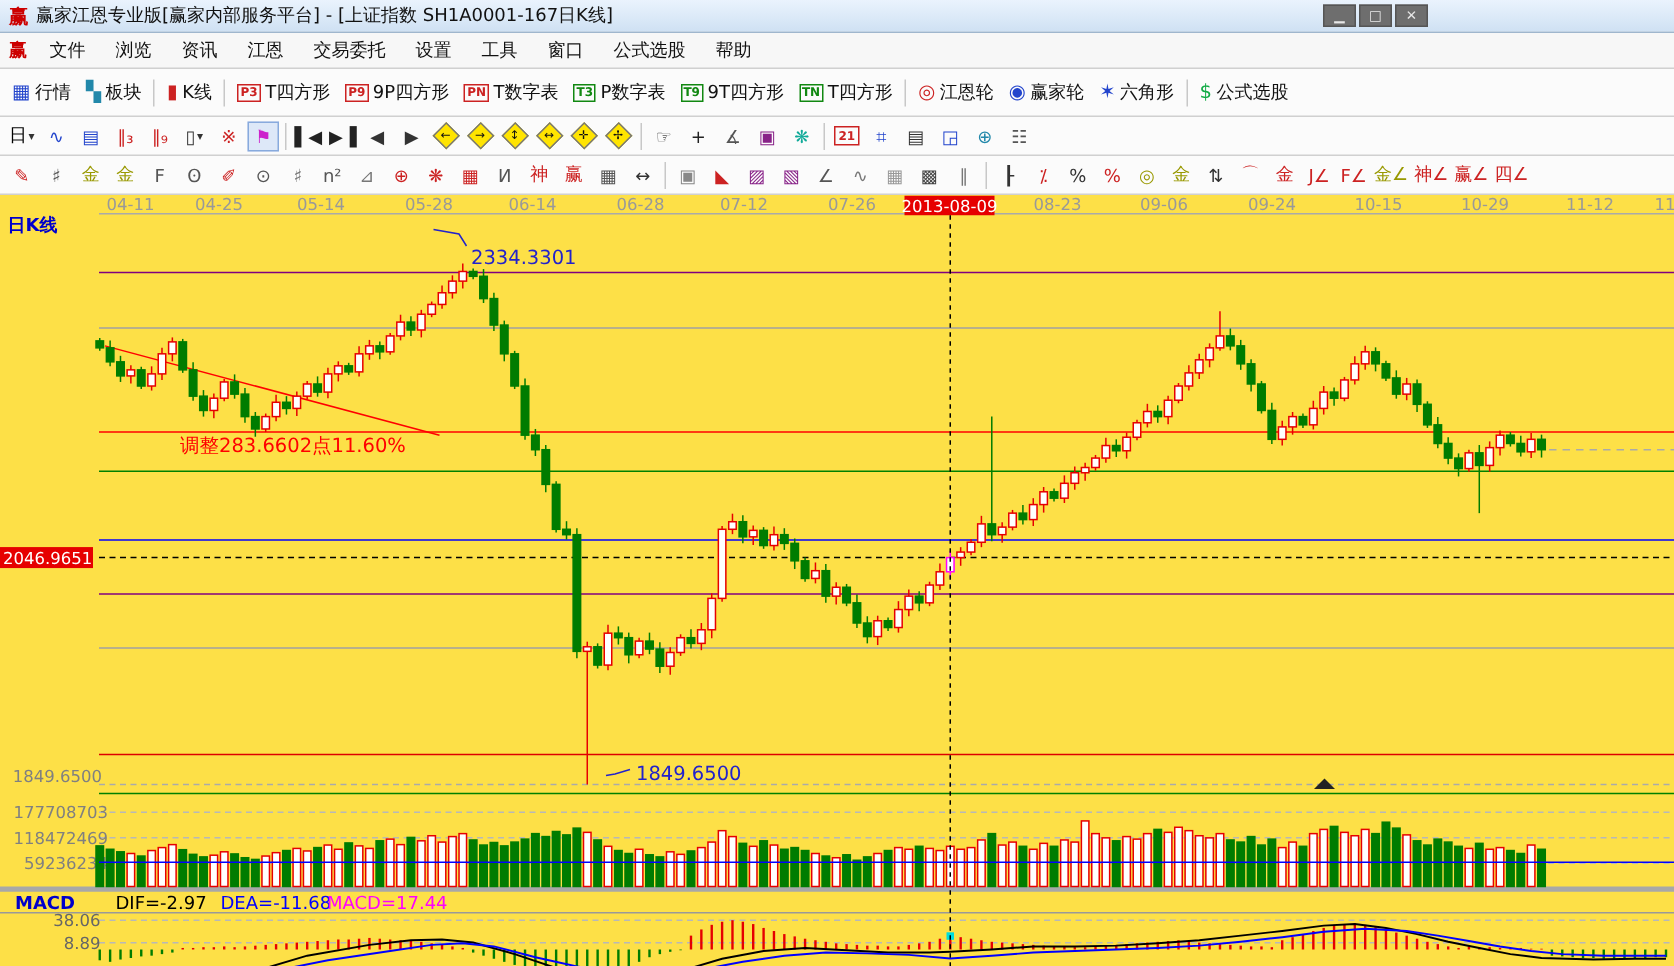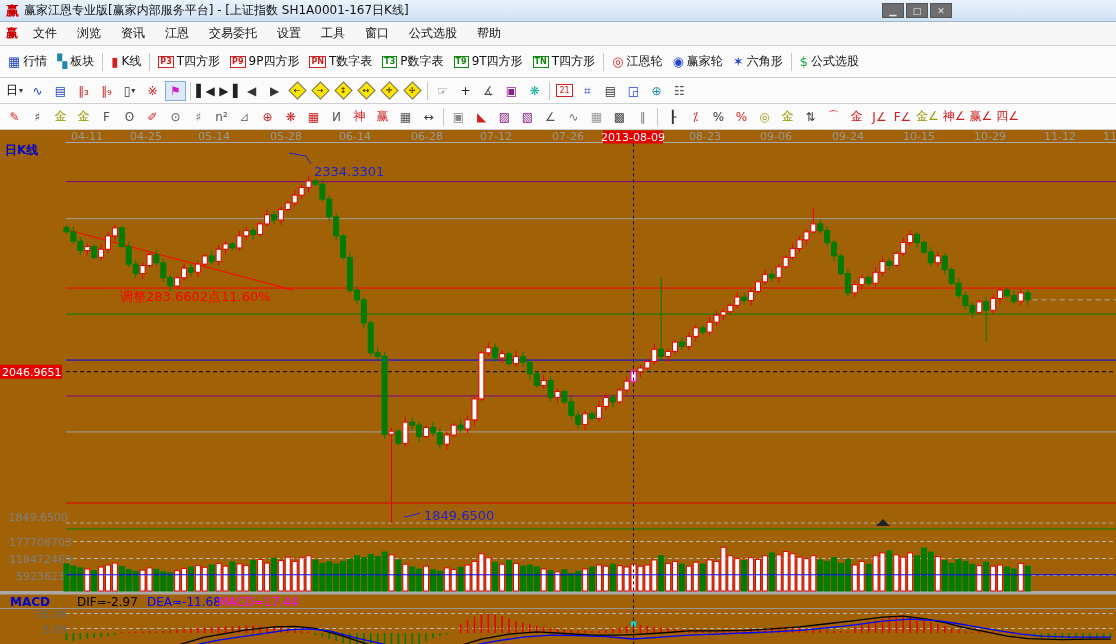--- a/index.html
+++ b/index.html
@@ -24,22 +24,22 @@
   .ticon{font-size:13px;line-height:13px;}
   .badge{font-size:8px;font-weight:bold;border:1px solid;padding:0 1px;line-height:10px;}
   .sep{width:1px;height:18px;background:#c8c8c8;margin:0 3px;display:inline-block;}
   .tbtn{display:inline-flex;align-items:center;justify-content:center;min-width:21px;height:20px;
     margin:0 1px;font-size:12px;border:1px solid transparent;box-sizing:border-box;}
   .tbtn.pressed{background:#dde8f8;border:1px solid #88aadd;}
   .caret{font-size:8px;color:#333;margin-left:1px;}
   .dia{width:11px;height:11px;background:#ffe400;border:1px solid #777;transform:rotate(45deg);
     display:flex;align-items:center;justify-content:center;}
   .dar{transform:rotate(-45deg);font-size:8px;color:#111;line-height:8px;}
-  .cal{border:1px solid #cc2222;color:#cc2222;font-size:8px;font-weight:normal;padding:1px 2px;line-height:9px;}
-  #chart-wrap{width:1116px;height:514px;position:relative;background:#a16207;}
+  .cal{border:1px solid #cc2222;color:#cc2222;font-size:8px;font-weight:bold;padding:1px 2px;line-height:9px;}
+  #chart-wrap{width:1116px;height:514px;position:relative;background:#fde047;}
   svg text{font-family:"DejaVu Sans","Liberation Sans",sans-serif;}
 </style>
 </head>
 <body>
 
 <div class="titlebar">
   <span class="logo">赢</span>
   <span class="title">赢家江恩专业版[赢家内部服务平台] - [上证指数  SH1A0001-167日K线]</span>
   <span class="winbtns" id="winbtns">
       <span class="wbtn">▁</span>

